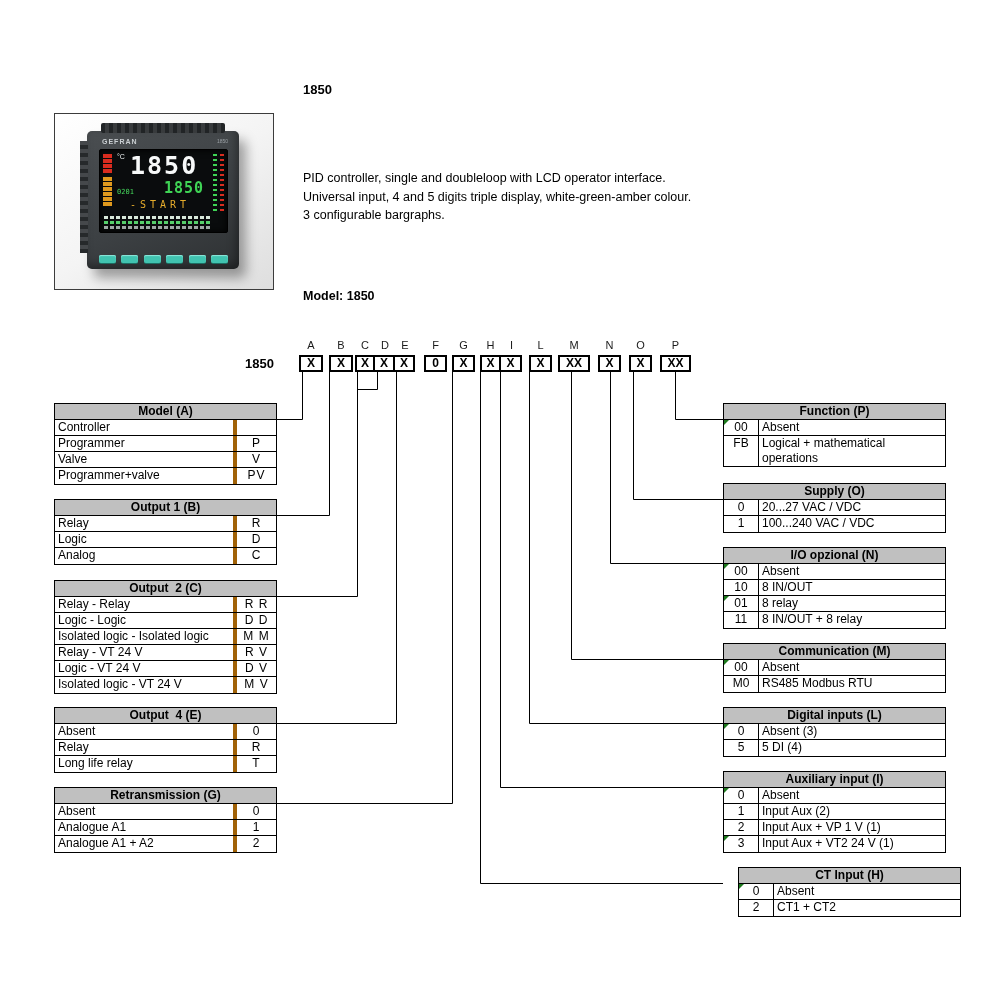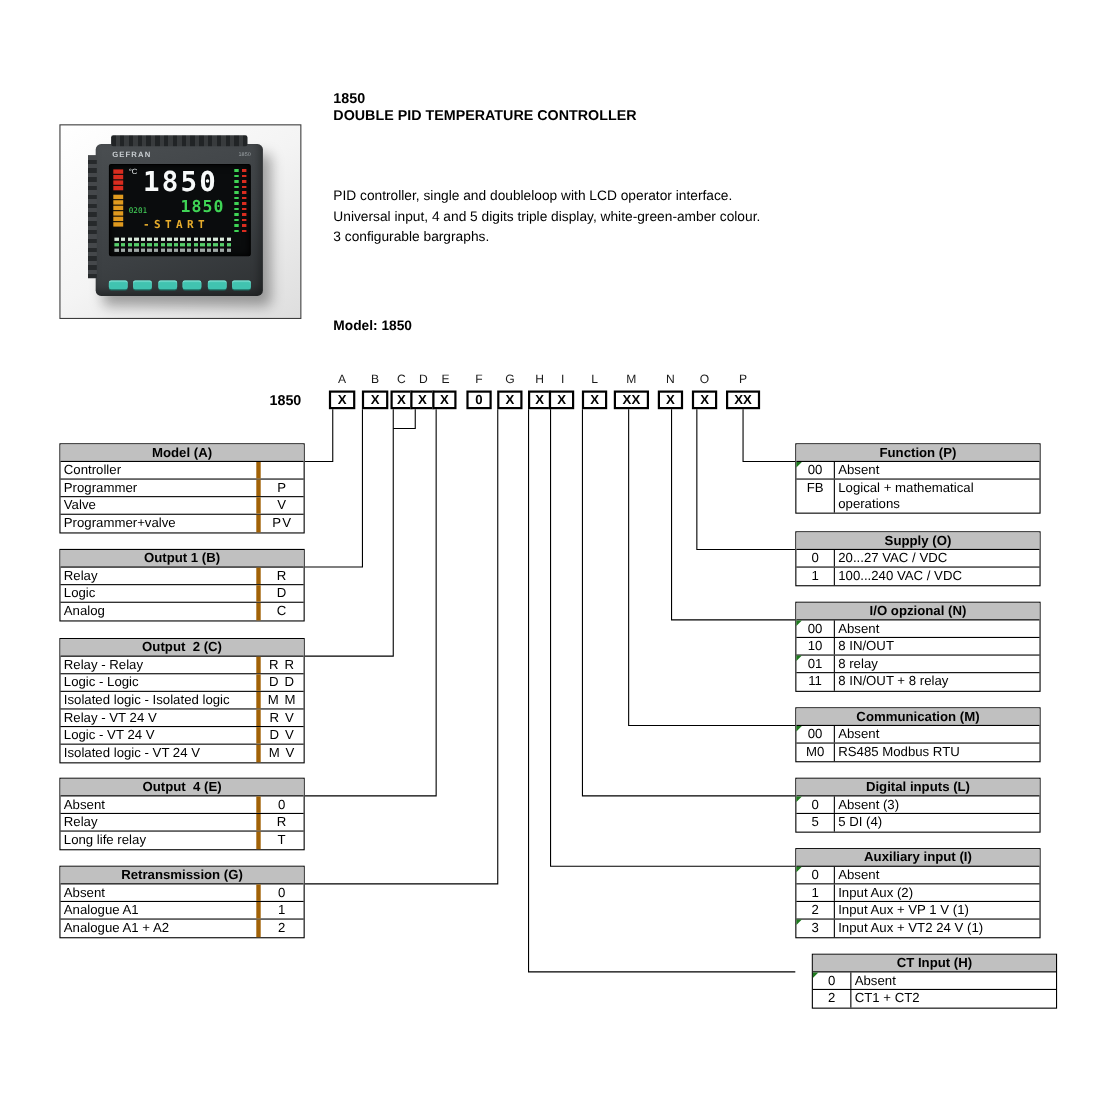--- a/index.html
+++ b/index.html
@@ -38,21 +38,21 @@
   .unit { position:absolute; left:17px; top:3px; color:#eef2f2; font-size:7px; }
   .bigdig { position:absolute; left:30px; top:1px; color:#f7f9f9;
             font-family:"DejaVu Sans Mono", monospace; font-weight:bold;
             font-size:25px; letter-spacing:2px; }
   .smallgreen { position:absolute; left:17px; top:38px; color:#45d95c; font-size:7px;
                 font-family:"DejaVu Sans Mono", monospace; }
   .middig { position:absolute; left:64px; top:29px; color:#3fd455;
             font-family:"DejaVu Sans Mono", monospace; font-weight:bold;
             font-size:15px; letter-spacing:1px; }
   .statusdig { position:absolute; left:30px; top:49px; color:#e7ad2c;
-               font-family:"DejaVu Sans Mono", monospace; font-weight:bold;
+               font-family:"DejaVu Sans Mono", monospace; font-weight:normal;
                font-size:10px; letter-spacing:4px; }
   .segcol { position:absolute; top:3px; width:4px; height:58px; }
   .segcol.green { right:10px; background:repeating-linear-gradient(0deg,#3fd455 0 2px,transparent 2px 5px); }
   .segcol.red2  { right:3px;  background:repeating-linear-gradient(0deg,#d92c1f 0 2px,transparent 2px 5px); }
   .dashrow { position:absolute; left:4px; right:17px; height:3px; }
   .dashrow.r1 { bottom:13px; background:repeating-linear-gradient(90deg,#d8e8da 0 4px,transparent 4px 6px); }
   .dashrow.r2 { bottom:8px;  background:repeating-linear-gradient(90deg,#55cf6a 0 4px,transparent 4px 6px); }
   .dashrow.r3 { bottom:3px;  background:repeating-linear-gradient(90deg,#9fa8a5 0 4px,transparent 4px 6px); }
   .btn-row { position:absolute; left:12px; right:11px; bottom:6px; display:flex; justify-content:space-between; }
   .dev-btn { width:17px; height:8px; background:#41c3b0; border-radius:2px;
@@ -83,21 +83,20 @@
   .tbl.right .cell.label { flex:1; padding:0 3px; }
   .flag { position:absolute; left:0; top:0; width:0; height:0;
           border-top:5px solid #1e7a1e; border-right:5px solid transparent; }
 </style>
 </head>
 <body>
 
 <div id="page">
 
   <div class="h-model">1850</div>
-  <div class="h-title">DOUBLE PID TEMPERATURE CONTROLLER</div>
   <div class="h-desc">PID controller, single and doubleloop with LCD operator interface.
 Universal input, 4 and 5 digits triple display, white-green-amber colour.
 3 configurable bargraphs.</div>
   <div class="h-modelline">Model: 1850</div>
 
   <div class="photo-frame">
     <div class="device">
       <div class="device-top"></div>
       <div class="device-fins"></div>
       <div class="device-brand">GEFRAN</div>

